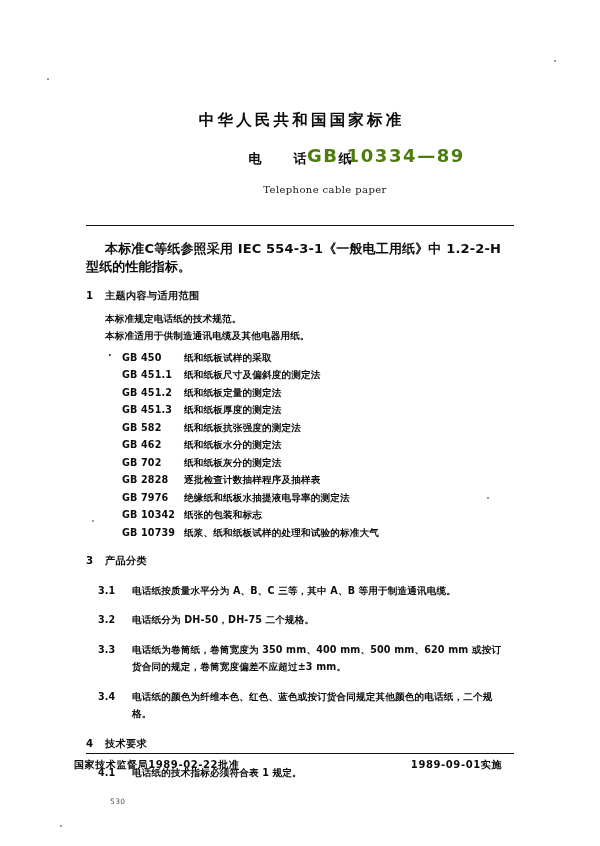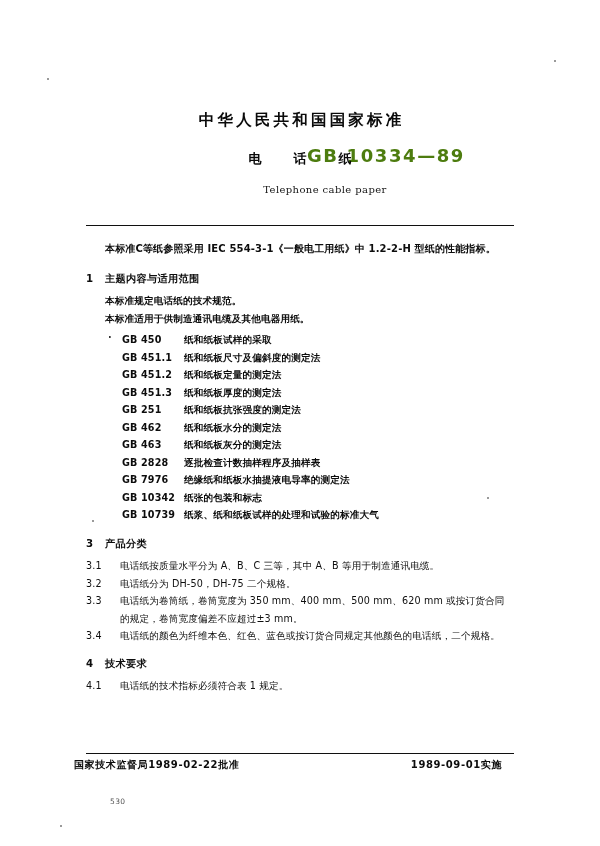--- a/index.html
+++ b/index.html
@@ -95,42 +95,42 @@
     width: 428px;
     font-family: "DejaVu Sans", "Liberation Sans", sans-serif;
     font-size: 9.6px;
     line-height: 17.5px;
     color: #0d0d0d;
   }
   .lead-para {
     font-weight: bold;
     margin: 6px 0 12px 0;
     text-indent: 19px;
-    font-size: 10px;
+    font-size: 13px;
     letter-spacing: 0.15px;
   }
   .sec-head {
     font-weight: bold;
     font-size: 10.2px;
     margin: 10px 0 5px 0;
     letter-spacing: 0.3px;
   }
   .sec-head .num {
     display: inline-block;
     width: 19px;
   }
   .para {
     font-weight: bold;
     margin: 0;
     text-indent: 19px;
     letter-spacing: 0.15px;
   }
   .numbered {
-    font-weight: normal;
-    margin: 0;
+    font-weight: bold;
+    margin: 12px;
     letter-spacing: 0.15px;
     padding-left: 34px;
     text-indent: -34px;
   }
   .numbered .idx {
     display: inline-block;
     width: 34px;
     text-indent: 0;
   }
   .ref-list {
@@ -213,23 +213,23 @@
       <span class="num">1</span><span>主题内容与适用范围</span>
     </div>
     <p class="para">本标准规定电话纸的技术规范。</p>
     <p class="para">本标准适用于供制造通讯电缆及其他电器用纸。</p>
 
     <ul class="ref-list">
       <li class="first"><span class="code">GB 450</span><span>纸和纸板试样的采取</span></li>
       <li><span class="code">GB 451.1</span><span>纸和纸板尺寸及偏斜度的测定法</span></li>
       <li><span class="code">GB 451.2</span><span>纸和纸板定量的测定法</span></li>
       <li><span class="code">GB 451.3</span><span>纸和纸板厚度的测定法</span></li>
-      <li><span class="code">GB 251</span><span>纸和纸板抗张强度的测定法</span></li>
+      <li><span class="code">GB 582</span><span>纸和纸板抗张强度的测定法</span></li>
       <li><span class="code">GB 462</span><span>纸和纸板水分的测定法</span></li>
-      <li><span class="code">GB 463</span><span>纸和纸板灰分的测定法</span></li>
+      <li><span class="code">GB 702</span><span>纸和纸板灰分的测定法</span></li>
       <li><span class="code">GB 2828</span><span>逐批检查计数抽样程序及抽样表</span></li>
       <li><span class="code">GB 7976</span><span>绝缘纸和纸板水抽提液电导率的测定法</span></li>
       <li><span class="code">GB 10342</span><span>纸张的包装和标志</span></li>
       <li><span class="code">GB 10739</span><span>纸浆、纸和纸板试样的处理和试验的标准大气</span></li>
     </ul>
 
     <div class="sec-head">
       <span class="num">3</span><span>产品分类</span>
     </div>
     <p class="numbered"><span class="idx">3.1</span><span>电话纸按质量水平分为 A、B、C 三等，其中 A、B 等用于制造通讯电缆。</span></p>

